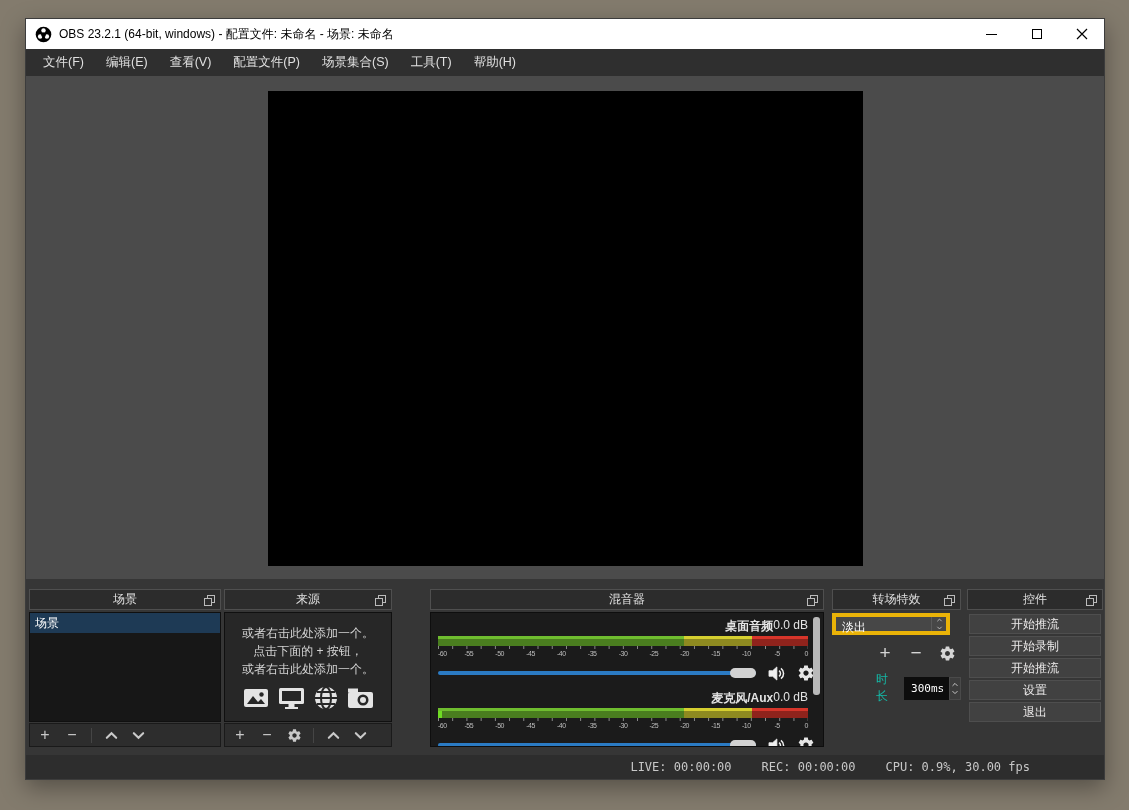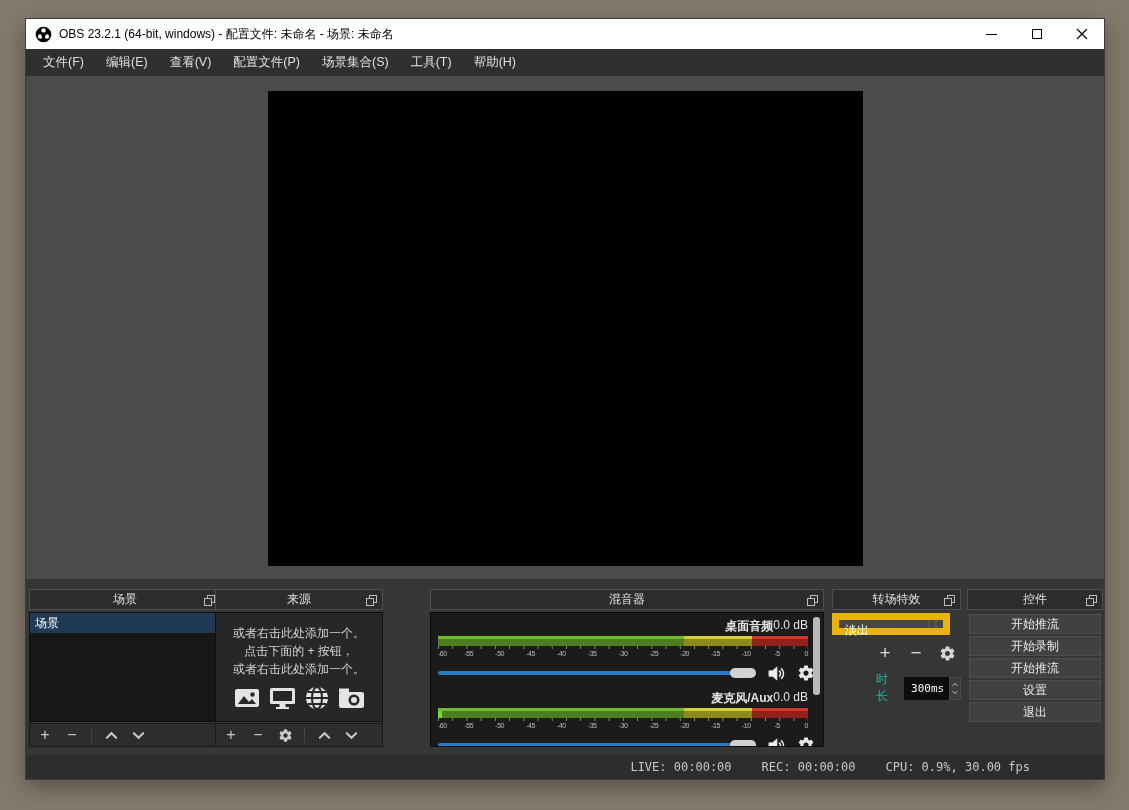--- a/index.html
+++ b/index.html
@@ -26,21 +26,21 @@
   .menu-item{padding:0 11px;font-size:12.5px;color:var(--menu-text);line-height:27px;}
 
   
   .workspace{position:absolute;top:57px;left:0;right:0;height:503px;background:var(--workspace-bg);}
   .preview-canvas{position:absolute;left:242px;top:15px;width:595px;height:475px;background:#000;}
 
   
   .dockzone{position:absolute;top:560px;left:0;right:0;bottom:24px;background:var(--dock-bg);}
   .panel{position:absolute;top:10px;border-radius:31px;}
   #p-scenes{left:3px;width:192px;}
-  #p-sources{left:189px;width:168px;}
+  #p-sources{left:198px;width:168px;}
   #p-mixer{left:404px;width:394px;}
   #p-transitions{left:806px;width:129px;}
   #p-controls{left:941px;width:136px;}
 
   .panel-header{height:21px;background:var(--panel-header-bg);border:1px solid #4f4f4f;
     display:flex;align-items:center;justify-content:center;position:relative;
     font-size:12px;color:var(--text-light);}
   .popout{position:absolute;right:5px;top:5px;width:11px;height:11px;}
 
   .list-box{margin-top:2px;height:110px;background:var(--list-bg);border:1px solid #101010;overflow:hidden;}
@@ -77,21 +77,21 @@
   .ticklabels span:last-child{transform:translateX(-100%);}
   .vol-row{display:flex;align-items:center;margin-top:5px;height:18px;}
   .vol-slider{position:relative;width:318px;height:16px;}
   .vol-slider::before{content:"";position:absolute;left:0;right:0;top:6px;height:4px;background:var(--accent-blue);border-radius:2px;}
   .vol-handle{position:absolute;top:3px;left:calc(var(--pct) - 26px);width:26px;height:10px;background:#d2d2d2;border-radius:5px;}
   .vol-row .icon-btn{margin-left:10px;width:20px;height:18px;display:flex;align-items:center;justify-content:center;}
   .mixer-scrollbar{position:absolute;right:3px;top:4px;width:7px;height:78px;background:#b9b9b9;border-radius:3px;}
   .ch2{margin-top:8px;}
 
   
-  .combo{margin-top:3px;display:flex;height:22px;background:#474747;border:7px solid #eab308;width:118px;}
+  .combo{margin-top:3px;display:flex;height:22px;background:#474747;border:4px solid #eab308;width:118px;}
   .combo-label{flex:1;font-size:12px;color:#fff;padding-left:6px;line-height:20px;}
   .combo-spin{width:15px;display:flex;flex-direction:column;align-items:center;justify-content:center;gap:2px;border-left:1px solid #5a5a5a;}
   .trans-icons{display:flex;justify-content:flex-end;align-items:center;gap:13px;margin-top:9px;padding-right:5px;}
   .trans-icons .tb-btn{color:#d5d5d5;font-size:19px;width:18px;height:18px;}
   .dur-row{display:flex;align-items:center;margin-top:9px;}
   .dur-label{font-size:12px;color:#14b8a6;margin-left:44px;}
   .spinbox{margin-left:14px;width:72px;height:23px;background:#0d0d0d;color:#fff;font-size:11px;
     padding-left:7px;line-height:23px;font-family:"DejaVu Sans Mono",monospace;}
   .spin-arrows{width:15px;height:23px;background:#3c3c3c;border:1px solid #4a4a4a;
     display:flex;flex-direction:column;align-items:center;justify-content:center;gap:1px;}

